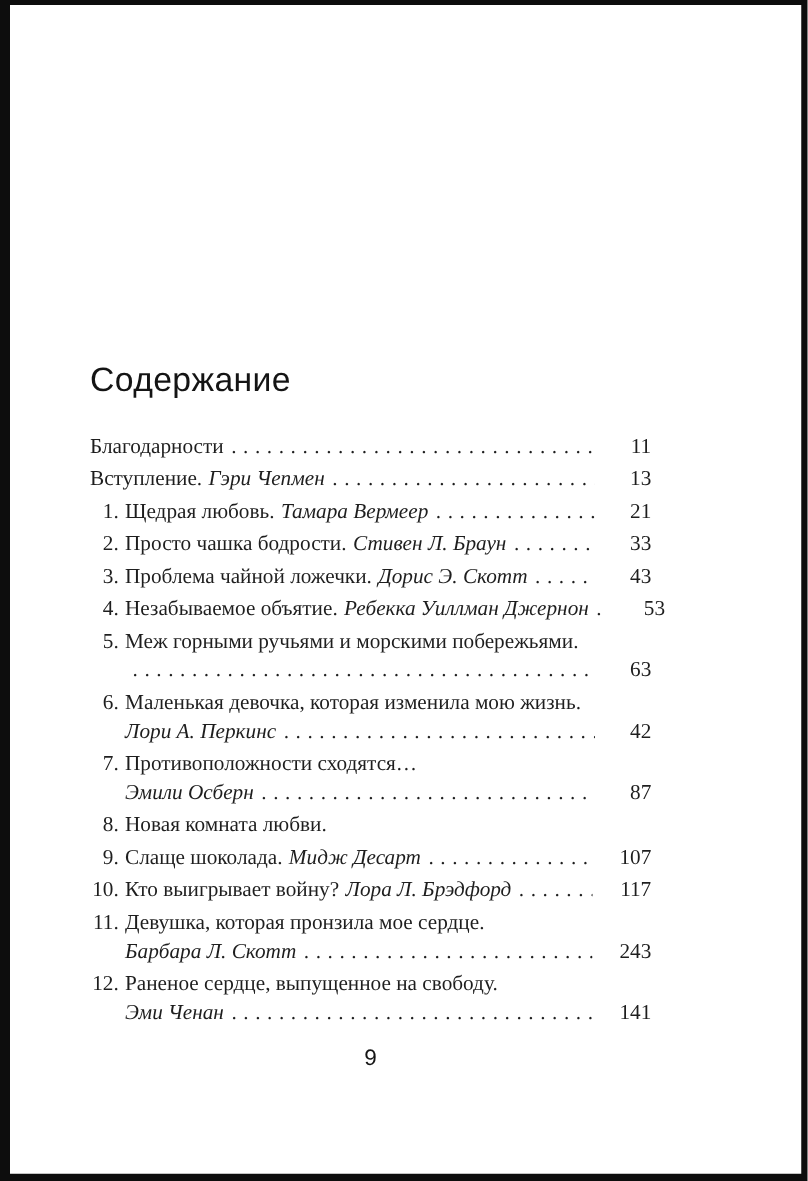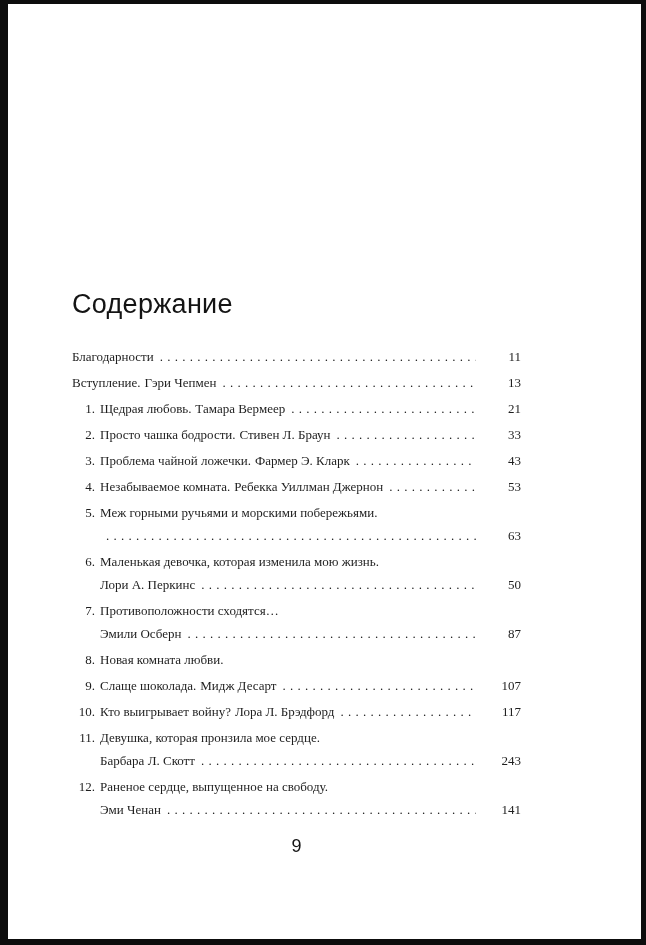--- a/index.html
+++ b/index.html
@@ -30,35 +30,36 @@
     font-family: "Liberation Sans", sans-serif;
     font-weight: 500;
     font-size: 27px;
     line-height: 30px;
     letter-spacing: 0.3px;
     color: #141414;
   }
   .entries { color: #1e1e1e; }
   .entry {
     display: flex;
-    font-size: 13px;
+    font-size: 17px;
     line-height: 23px;
     color: #1e1e1e;
   }
   .entry + .entry { margin-top: 3px; }
   .num {
     flex: none;
     width: 23px;
     text-align: right;
     margin-right: 5px;
   }
   .body { flex: 1 1 auto; min-width: 0; }
   .line { display: flex; align-items: baseline; }
   .t { white-space: nowrap; }
   .a {
+    font-style: italic;
     white-space: nowrap;
     margin-left: 0.30em;
   }
   .line > .a:first-child { margin-left: 0; }
   .dots {
     flex: 1 1 auto;
     min-width: 10px;
     overflow: hidden;
     white-space: nowrap;
     margin: 0 7px 0 6px;
@@ -128,31 +129,31 @@
               <span class="dots"></span>
               <span class="pg">33</span>
             </div>
           </div>
         </div>
         <div class="entry">
           <span class="num">3.</span>
           <div class="body">
             <div class="line">
               <span class="t">Проблема чайной ложечки.</span>
-              <span class="a">Фармер Э. Кларк</span>
+              <span class="a">Дорис Э. Скотт</span>
               <span class="dots"></span>
               <span class="pg">43</span>
             </div>
           </div>
         </div>
         <div class="entry">
           <span class="num">4.</span>
           <div class="body">
             <div class="line">
-              <span class="t">Незабываемое комната.</span>
+              <span class="t">Незабываемое объятие.</span>
               <span class="a">Ребекка Уиллман Джернон</span>
               <span class="dots"></span>
               <span class="pg">53</span>
             </div>
           </div>
         </div>
         <div class="entry">
           <span class="num">5.</span>
           <div class="body">
             <div class="line">
@@ -166,21 +167,21 @@
         </div>
         <div class="entry">
           <span class="num">6.</span>
           <div class="body">
             <div class="line">
               <span class="t">Маленькая девочка, которая изменила мою жизнь.</span>
             </div>
             <div class="line">
               <span class="a">Лори А. Перкинс</span>
               <span class="dots"></span>
-              <span class="pg">50</span>
+              <span class="pg">42</span>
             </div>
           </div>
         </div>
         <div class="entry">
           <span class="num">7.</span>
           <div class="body">
             <div class="line">
               <span class="t">Противоположности сходятся…</span>
             </div>
             <div class="line">

